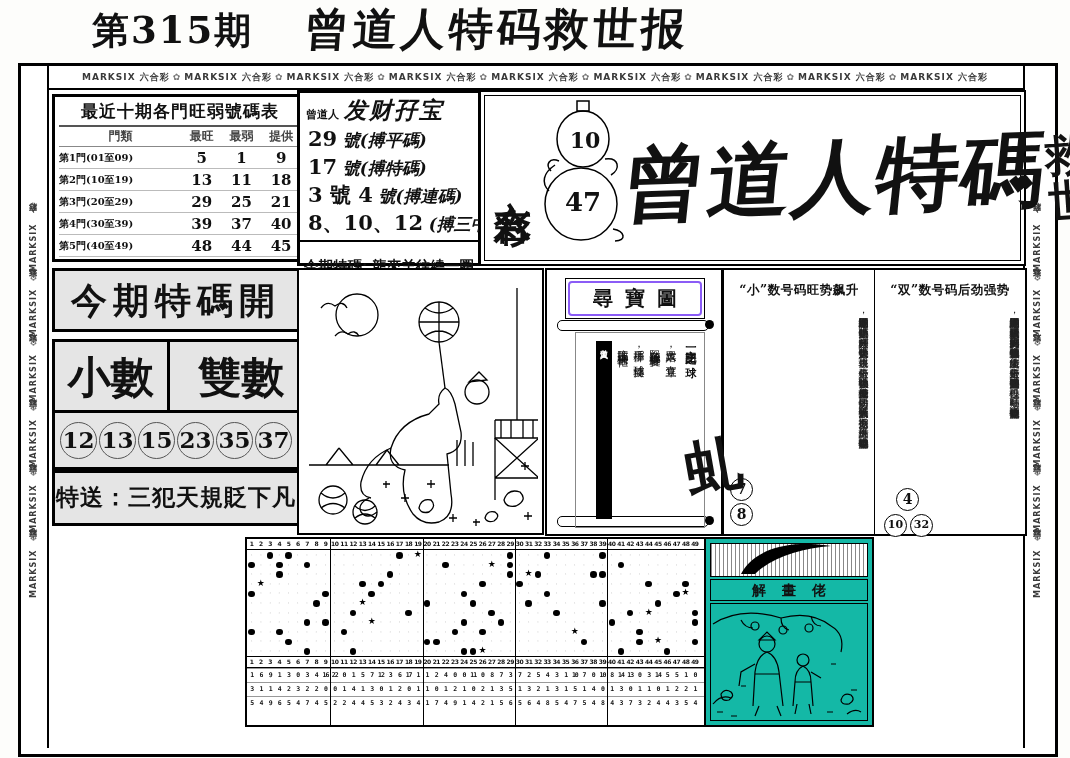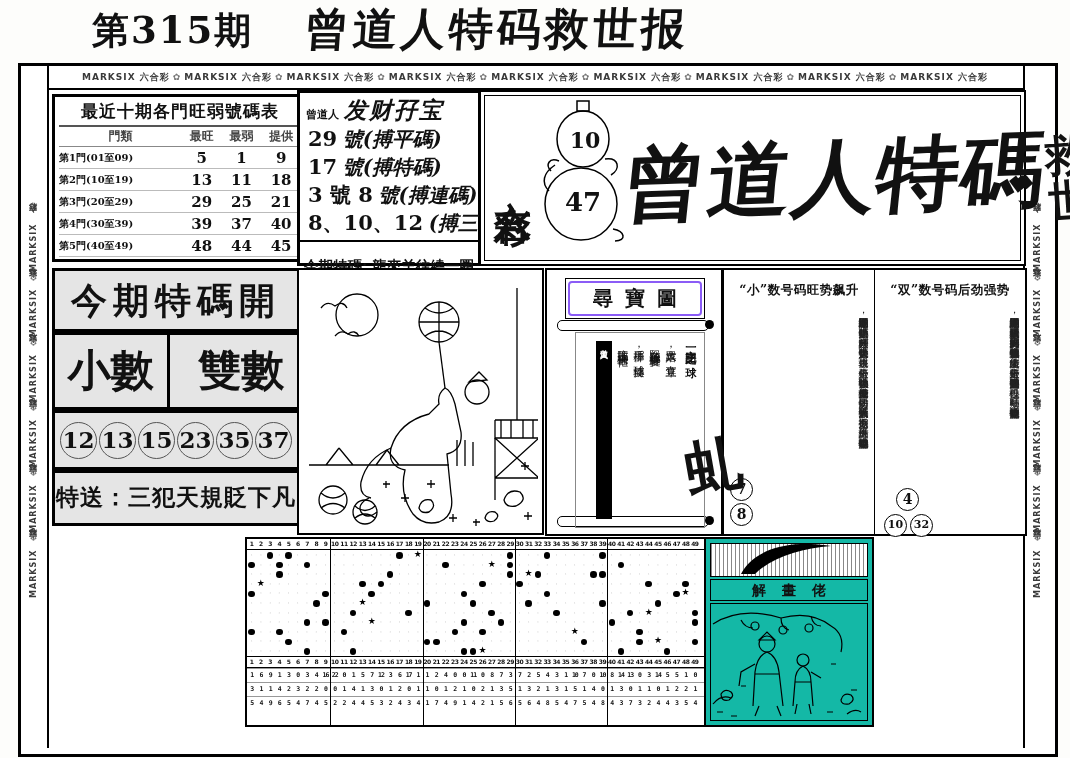--- a/index.html
+++ b/index.html
@@ -28,41 +28,41 @@
   #hotcold th{font-weight:bold;color:#444;border-bottom:1px solid #888;padding:1px 0;font-size:12px;}
   #hotcold td{text-align:center;padding:1.5px 0;border-bottom:1px solid #bbb;font-size:15px;font-weight:bold;}
   #hotcold td.gate{font-size:10px;font-weight:bold;text-align:left;white-space:nowrap;}
   
   #fortune{left:297px;top:90px;width:178px;height:170px;border:3px solid #000;background:#fff;}
   #fortune .f-head{padding:2px 6px 0;}
   #fortune .f-brand{font-size:11px;font-weight:bold;}
   #fortune .f-title{font-size:23px;font-weight:900;font-style:italic;letter-spacing:2px;}
   #fortune .f-line{padding:0 8px;font-weight:900;line-height:26px;white-space:nowrap;}
   #fortune .f-num{font-size:21px;}
-  #fortune .f-txt{font-size:20px;font-style:italic;}
+  #fortune .f-txt{font-size:17px;font-style:italic;}
   #fortune .f-special{border-top:2px solid #000;margin-top:2px;padding:15px 4px;
         font-size:14.5px;font-weight:900;white-space:nowrap;letter-spacing:0;}
   
   #callig{left:479px;top:90px;width:543px;height:172px;border:2px solid #000;background:#fff;}
   #callig .inner{position:absolute;left:3px;top:3px;right:3px;bottom:3px;border:1px solid #000;
         display:flex;align-items:center;}
   #lotname{writing-mode:vertical-rl;text-orientation:upright;font-size:37px;font-weight:900;
         line-height:40px;margin:0 2px 0 8px;letter-spacing:4px;}
   #gourd{position:relative;width:96px;height:158px;flex:none;}
   .gourd-num{position:absolute;font-size:22px;font-weight:bold;text-align:center;width:40px;}
   #gourd-top{left:30px;top:28px;}
   #gourd-bot{left:28px;top:88px;font-size:26px;}
   #bigscript{font-size:82px;font-weight:900;letter-spacing:2px;white-space:nowrap;
         transform:skewX(-8deg) rotate(-2deg);margin-left:-6px;}
   #bigscript-end{display:flex;flex-direction:column;font-weight:900;font-size:44px;
         line-height:46px;margin:0 10px 0 2px;transform:rotate(-4deg);}
   
   .pbox{left:52px;width:242px;border:3px solid #000;background:#e5e5e5;text-align:center;}
   #p-title{top:268px;height:58px;font-size:36px;font-weight:900;line-height:58px;letter-spacing:6px;}
-  #p-pair{top:332px;height:72px;display:flex;gap:16px;}
+  #p-pair{top:339px;height:72px;display:flex;gap:16px;}
   #p-pair .cell{flex:1;font-size:43px;font-weight:900;line-height:70px;}
   #p-pair .cell:first-child{border-right:3px solid #000;}
   #p-nums{top:410px;height:54px;display:flex;align-items:center;justify-content:center;gap:2px;}
   .numcirc{width:35px;height:35px;border:1.5px solid #555;border-radius:50%;
         font-size:23px;font-weight:bold;line-height:34px;text-align:center;flex:none;}
   #p-special{top:470px;height:50px;font-size:23px;font-weight:900;line-height:48px;letter-spacing:1px;white-space:nowrap;}
   
   #centrepic{left:297px;top:268px;width:243px;height:263px;border:2px solid #000;background:#fff;}
   
   #treasure{left:545px;top:268px;width:174px;height:264px;border:2px solid #000;background:#fff;}
@@ -172,21 +172,21 @@
     </table>
   </div>
 
   <div class="abs" id="fortune">
     <div class="f-head">
       <span class="f-brand">曾道人</span>
       <span class="f-title">发财孖宝</span>
     </div>
     <div class="f-line"><span class="f-num">29</span> <span class="f-txt">號(搏平碼)</span></div>
     <div class="f-line"><span class="f-num">17</span> <span class="f-txt">號(搏特碼)</span></div>
-    <div class="f-line"><span class="f-num">3 號 8</span> <span class="f-txt">號(搏連碼)</span></div>
+    <div class="f-line"><span class="f-num">3 號 4</span> <span class="f-txt">號(搏連碼)</span></div>
     <div class="f-line"><span class="f-num">8、10、12</span> <span class="f-txt">(搏三中二)</span></div>
     <div class="f-special">今期特碼: 龍來羊往繞一圈</div>
   </div>
 
   <div class="abs" id="callig">
     <div class="inner">
       <div id="lotname" class="nosel">六合彩</div>
       <div id="gourd">
         <svg width="96" height="158" viewBox="0 0 96 158">
           <rect x="42" y="2" width="12" height="10" fill="none" stroke="#000" stroke-width="1.5"></rect>

